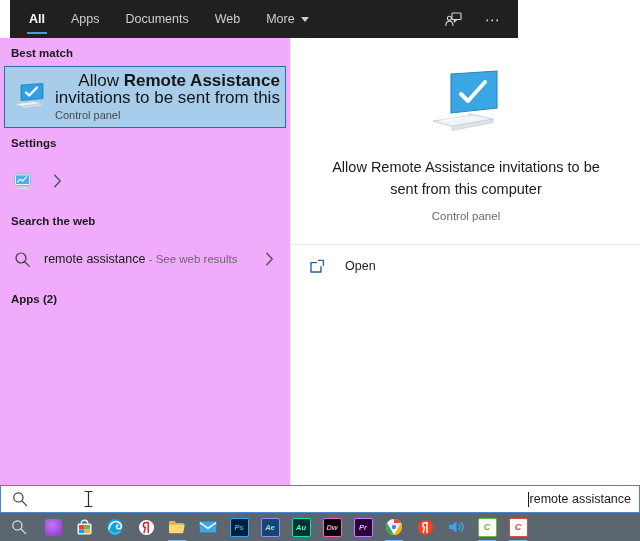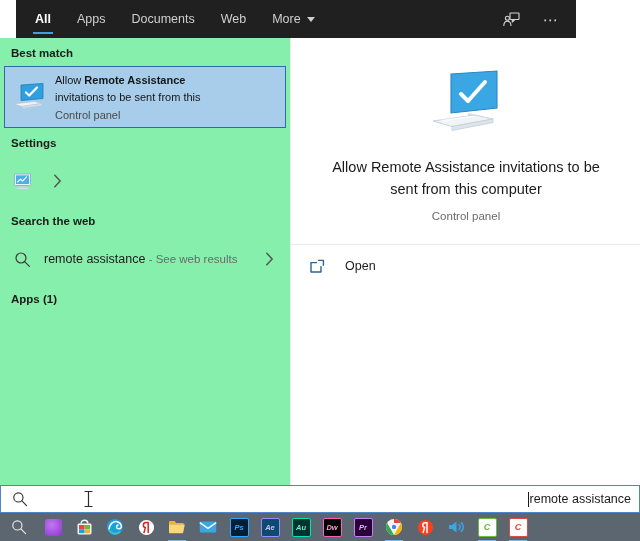--- a/index.html
+++ b/index.html
@@ -16,22 +16,22 @@
   }
   .app {
     position: relative;
     width: 640px;
     height: 541px;
   }
 
   
   .tabbar {
     position: absolute;
-    left: 16px; top: 0;
-    width: 560px; height: 38px;
+    left: 10px; top: 0;
+    width: 508px; height: 38px;
     background: #202020;
     display: flex;
     align-items: stretch;
   }
   .tabs {
     display: flex;
     align-items: stretch;
     padding-left: 6px;
   }
   .tab {
@@ -87,21 +87,21 @@
   .content {
     position: absolute;
     left: 0; top: 38px;
     width: 640px; height: 447px;
     background: #ffffff;
   }
   .leftpane {
     position: absolute;
     left: 0; top: 0;
     width: 290px; height: 447px;
-    background: #86efac;
+    background: #f0abfc;
     overflow: hidden;
   }
   .rightpane {
     position: absolute;
     left: 290px; top: 0;
     width: 350px; height: 447px;
     background: #ffffff;
     border-left: 1px solid #ececec;
   }
 
@@ -132,23 +132,24 @@
     justify-content: center;
     flex: 0 0 48px;
   }
   .bm-text {
     display: flex;
     flex-direction: column;
     justify-content: center;
     padding-left: 2px;
   }
   .bm-title {
-    font-size: 11px;
+    font-size: 17px;
     color: #161616;
     line-height: 17px;
+    text-align: right;
   }
   .bm-title b { font-weight: bold; }
   .bm-sub {
     font-size: 11px;
     color: #4a4a4a;
     line-height: 15px;
     margin-top: 2px;
   }
 
   
@@ -419,21 +420,21 @@
           </svg>
         </div>
         <div class="row-text"><span>remote assistance</span><span class="muted"> - See web results</span></div>
         <div class="row-chevron">
           <svg width="9" height="14" viewBox="0 0 9 14" aria-hidden="true">
             <path d="M1.8 1.3 L7.2 7 L1.8 12.7" fill="none" stroke="#555555" stroke-width="1.5" stroke-linecap="round" stroke-linejoin="round"></path>
           </svg>
         </div>
       </div>
 
-      <div class="section-title">Apps (1)</div>
+      <div class="section-title">Apps (2)</div>
 
     </div>
 
     <div class="rightpane">
       <div class="preview-hero">
         <div class="hero-icon">
           <svg width="78" height="66" viewBox="0 0 78 66" aria-hidden="true">
             <path d="M24 4 L70 1 L70 38 L24 43 Z" fill="#3aa6e4"></path>
             <path d="M24 4 L70 1 L70 38 L24 43 Z" fill="none" stroke="#2b86bd" stroke-width="1.1"></path>
             <path d="M34 24 L41 31 L58 12" fill="none" stroke="#ffffff" stroke-width="4" stroke-linecap="round" stroke-linejoin="round"></path>

